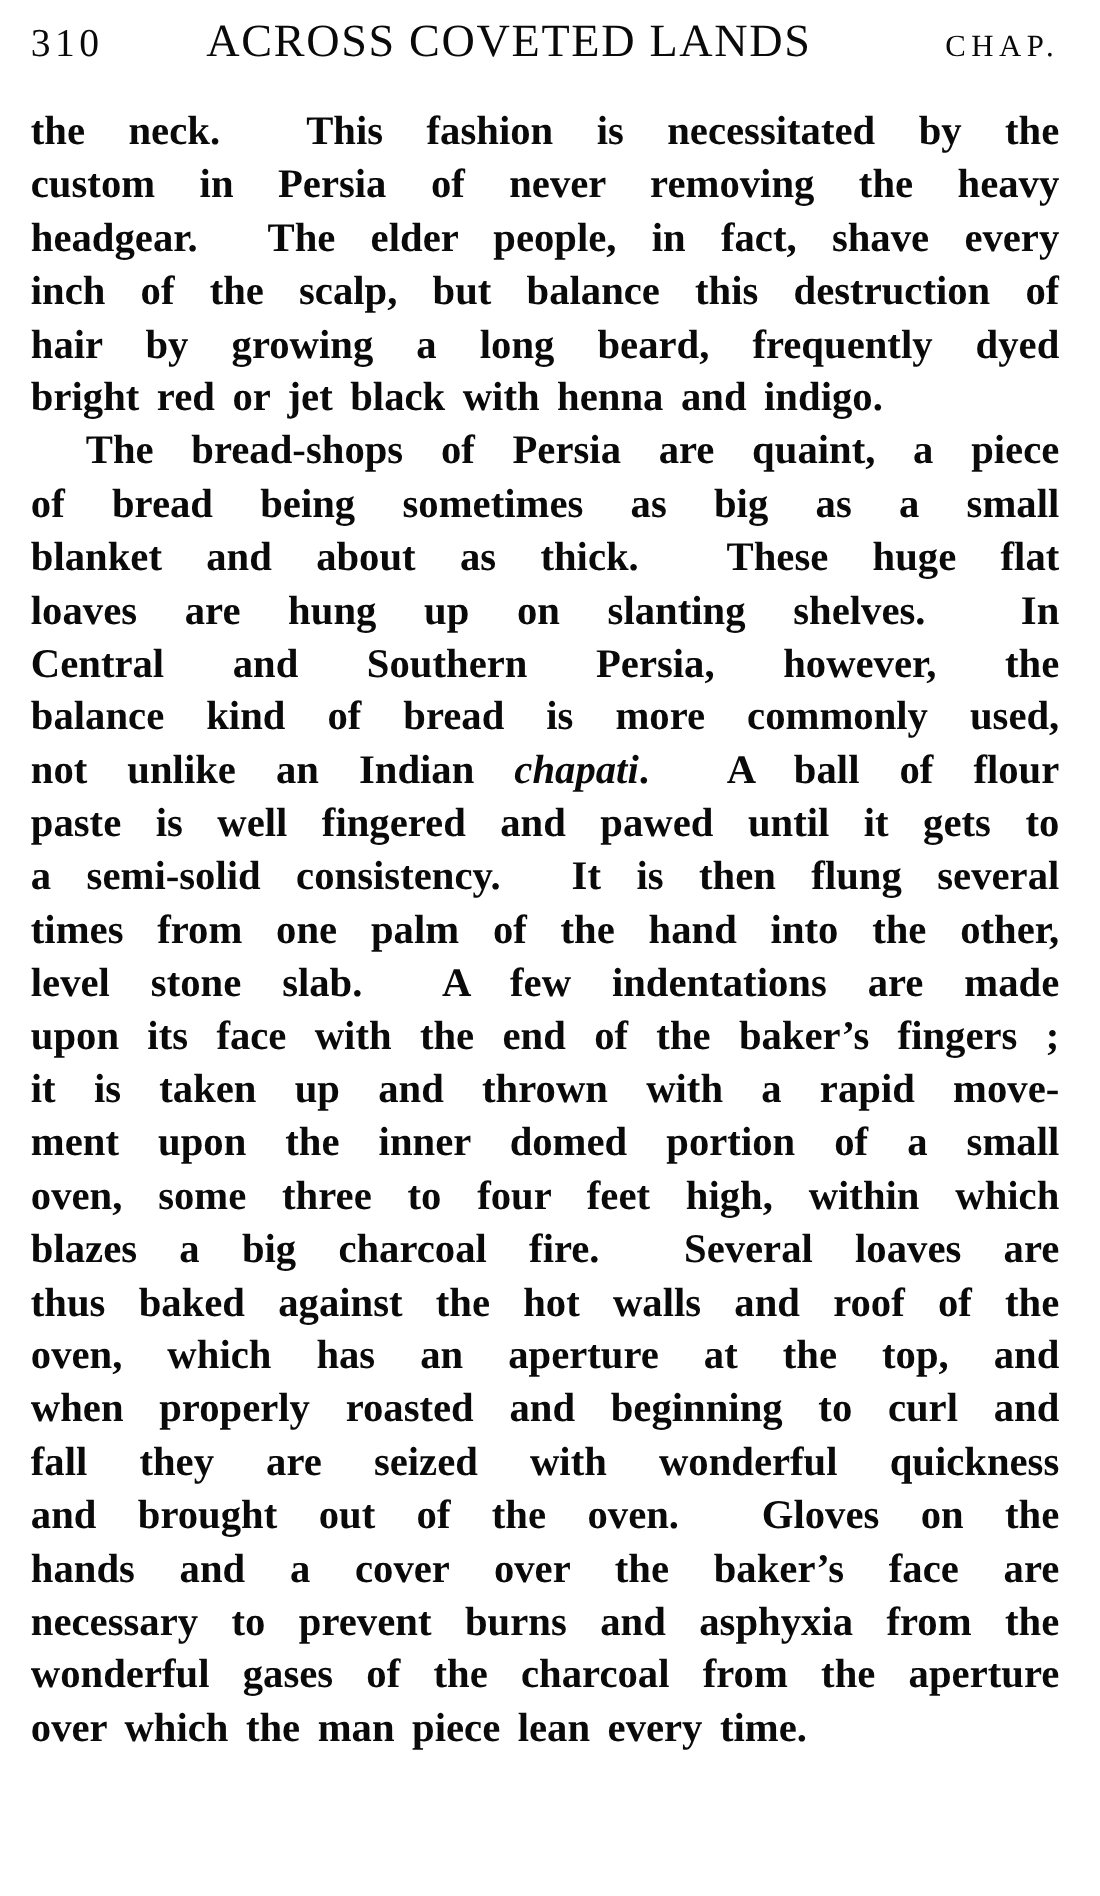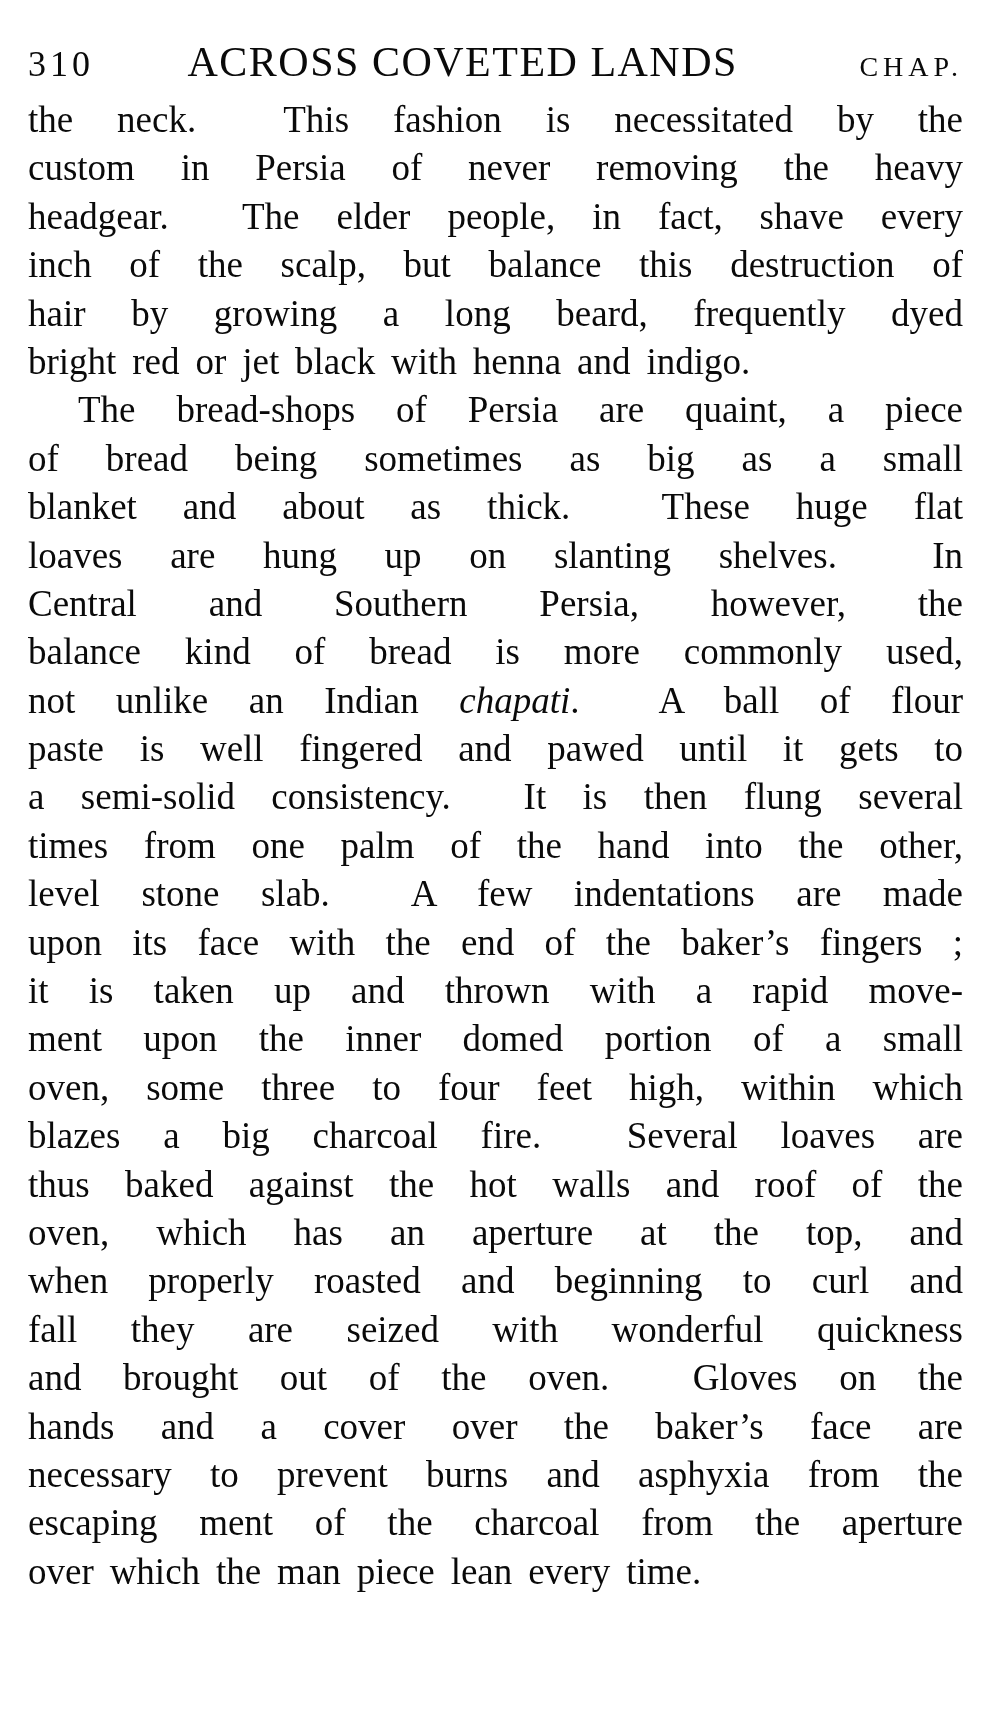--- a/index.html
+++ b/index.html
@@ -17,21 +17,20 @@
     overflow: hidden;
   }
   .header {
     position: absolute;
     top: 14px;
     left: 28px;
     right: 37px;
     display: flex;
     justify-content: space-between;
     align-items: baseline;
-    margin-top: 24px;
   }
   .page-num {
     font-size: 36px;
     letter-spacing: 4px;
     font-variant-numeric: oldstyle-nums;
   }
   .running-title {
     font-size: 42px;
     letter-spacing: 1.5px;
     transform: translateX(-14px);
@@ -50,20 +49,21 @@
     font-size: 37px;
     line-height: 48.4px;
   }
   .paragraph { margin: 0; }
   .line {
     text-align: justify;
     text-align-last: justify;
     height: 48.4px;
     overflow: hidden;
     white-space: nowrap;
+    font-weight: bold;
   }
   .line.no-just {
     text-align: left;
     text-align-last: left;
     word-spacing: 0.18em;
   }
   .line.indent {
     text-indent: 50px;
   }
   .italic { font-style: italic; }
@@ -103,17 +103,17 @@
         <div class="line"><span>ment upon the inner domed portion of a small</span></div>
         <div class="line"><span>oven, some three to four feet high, within which</span></div>
         <div class="line"><span>blazes a big charcoal fire.&nbsp; Several loaves are</span></div>
         <div class="line"><span>thus baked against the hot walls and roof of the</span></div>
         <div class="line"><span>oven, which has an aperture at the top, and</span></div>
         <div class="line"><span>when properly roasted and beginning to curl and</span></div>
         <div class="line"><span>fall they are seized with wonderful quickness</span></div>
         <div class="line"><span>and brought out of the oven.&nbsp; Gloves on the</span></div>
         <div class="line"><span>hands and a cover over the baker’s face are</span></div>
         <div class="line"><span>necessary to prevent burns and asphyxia from the</span></div>
-        <div class="line"><span>escaping ment of the charcoal from the aperture</span></div>
+        <div class="line"><span>wonderful gases of the charcoal from the aperture</span></div>
         <div class="line no-just"><span>over which the man piece lean every time.</span></div>
       </div>
     </div>
 </div>
 
 </body></html>

